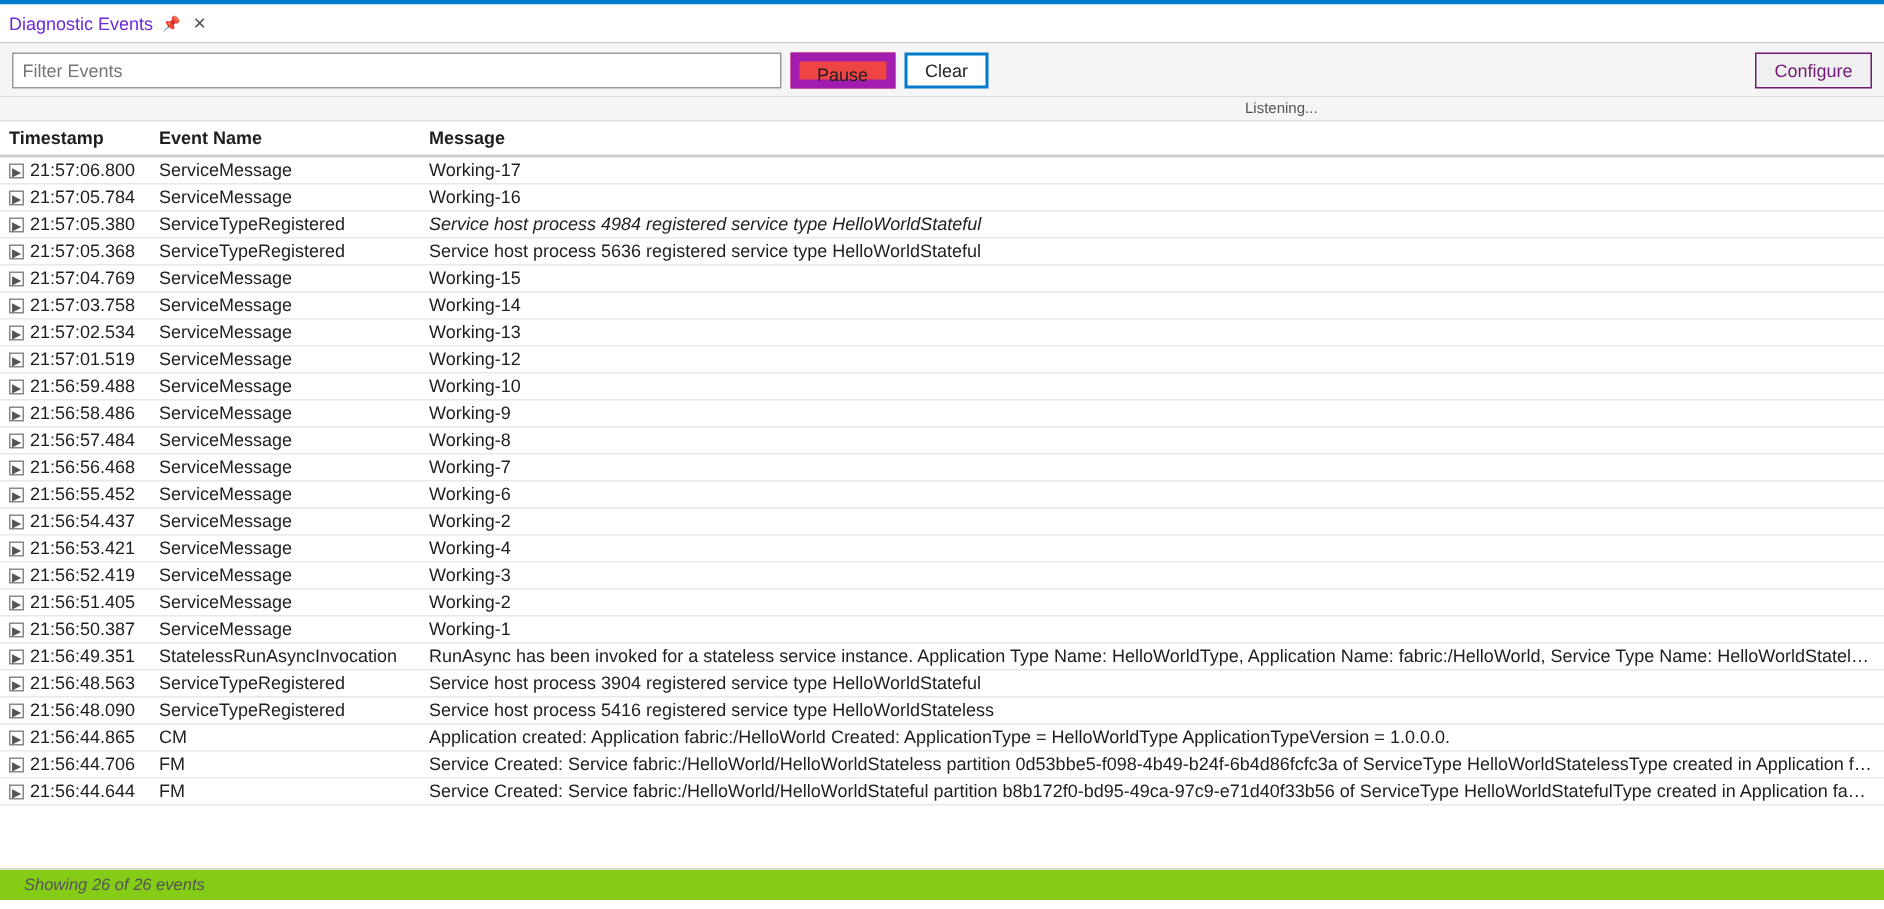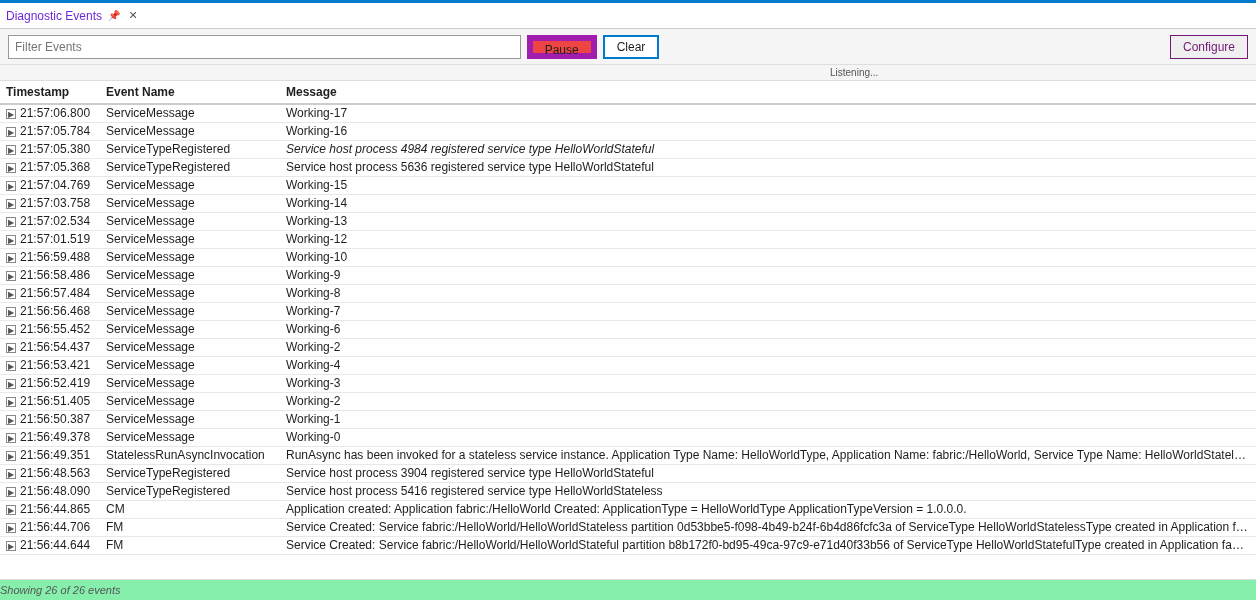--- a/index.html
+++ b/index.html
@@ -138,25 +138,25 @@
       cursor: pointer;
       color: #555;
       margin-right: 4px;
     }
     .col-ts { width: 100px; }
     .col-event { width: 180px; }
     .col-msg { width: calc(100% - 280px); margin-top: 40px; }
 
     
     .footer-bar {
-      padding: 4px 0;
+      padding: 4px 16px;
       font-size: 11px;
       color: #555;
       border-top: 1px solid #ddd;
-      background: #86efac;
+      background: #84cc16;
       font-style: italic;
     }
 
     .top-accent {
       height: 3px;
       background: #007acc;
     }
   </style>
 </head>
 <body>
@@ -275,25 +275,20 @@
           <td class="col-ts"><span class="expand-icon">▶</span>21:56:51.405</td>
           <td class="col-event">ServiceMessage</td>
           <td class="col-msg" style="overflow: hidden; text-overflow: ellipsis; white-space: nowrap;">Working-2</td>
         </tr>
         <tr>
           <td class="col-ts"><span class="expand-icon">▶</span>21:56:50.387</td>
           <td class="col-event">ServiceMessage</td>
           <td class="col-msg" style="overflow: hidden; text-overflow: ellipsis; white-space: nowrap;">Working-1</td>
         </tr>
         <tr>
-          <td class="col-ts"><span class="expand-icon">▶</span>21:56:49.378</td>
-          <td class="col-event">ServiceMessage</td>
-          <td class="col-msg" style="overflow: hidden; text-overflow: ellipsis; white-space: nowrap;">Working-0</td>
-        </tr>
-        <tr>
           <td class="col-ts"><span class="expand-icon">▶</span>21:56:49.351</td>
           <td class="col-event">StatelessRunAsyncInvocation</td>
           <td class="col-msg" style="overflow: hidden; text-overflow: ellipsis; white-space: nowrap;">RunAsync has been invoked for a stateless service instance.  Application Type Name: HelloWorldType, Application Name: fabric:/HelloWorld, Service Type Name: HelloWorldStateles...</td>
         </tr>
         <tr>
           <td class="col-ts"><span class="expand-icon">▶</span>21:56:48.563</td>
           <td class="col-event">ServiceTypeRegistered</td>
           <td class="col-msg" style="overflow: hidden; text-overflow: ellipsis; white-space: nowrap;">Service host process 3904 registered service type HelloWorldStateful</td>
         </tr>
         <tr>

